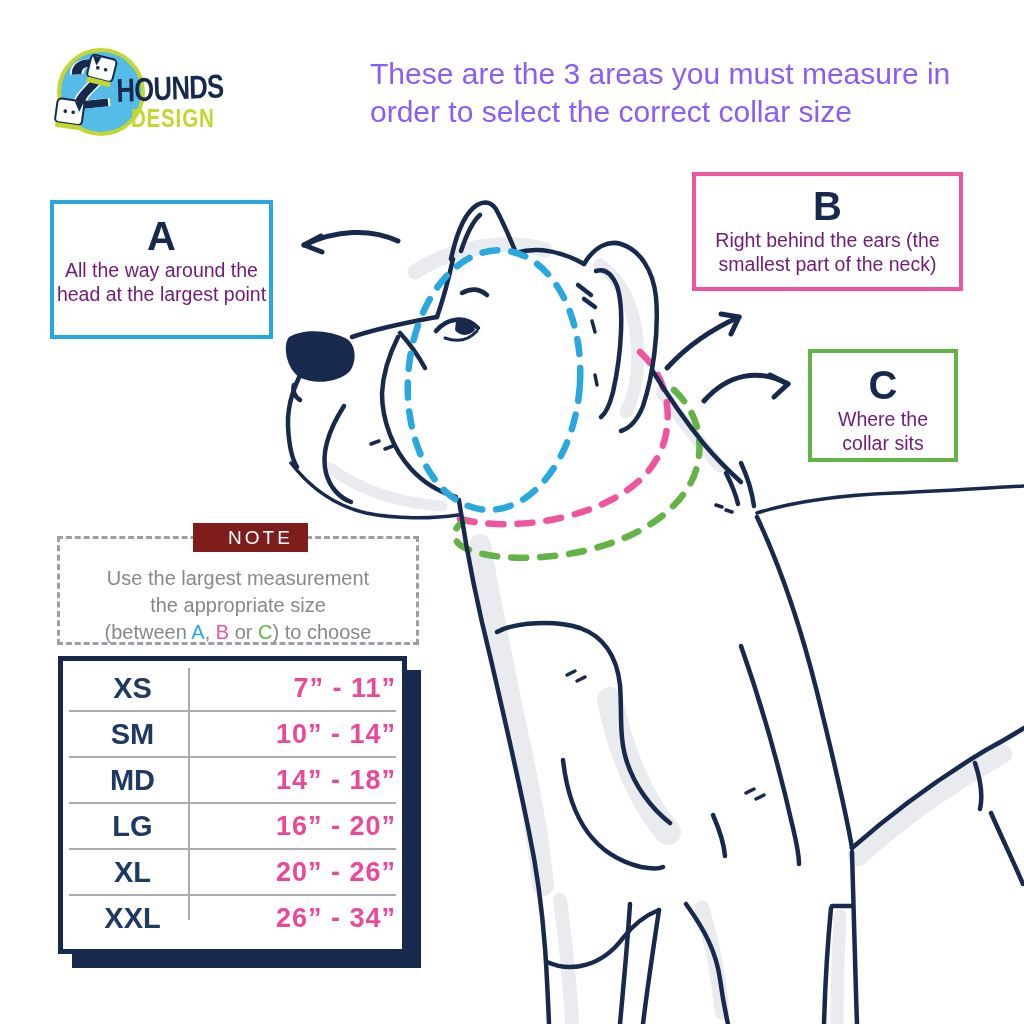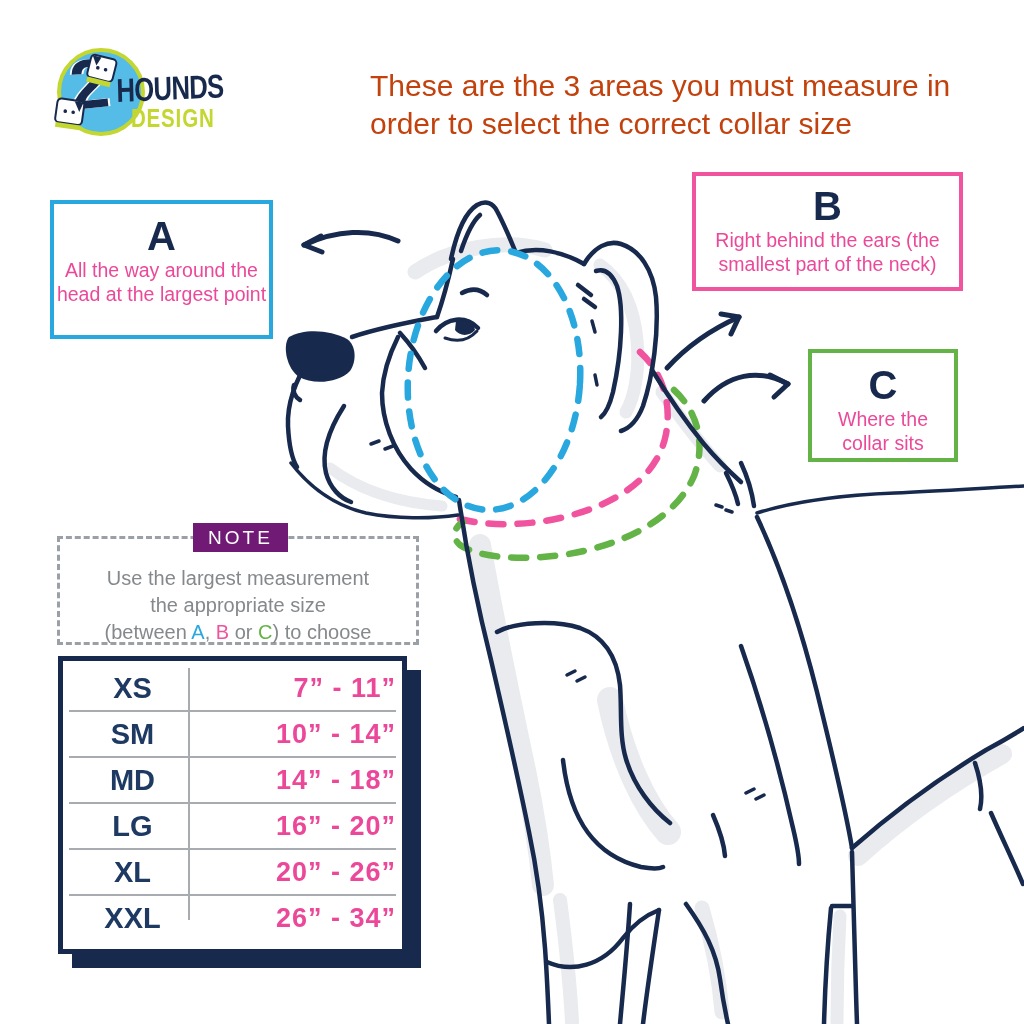--- a/index.html
+++ b/index.html
@@ -15,38 +15,38 @@
     background:#55bce8;border:4px solid #c3d730;box-sizing:border-box;z-index:4;}
   #logo-two{left:70px;top:44px;font-size:70px;font-weight:bold;color:#17294d;z-index:6;
     transform:rotate(-6deg);text-shadow:2px 0 0 #fff,-2px 0 0 #fff;}
   #logo-hounds{left:116px;top:72px;font-size:33px;font-weight:bold;color:#17294d;z-index:6;
     transform:scaleX(.78) rotate(-2deg);transform-origin:left top;letter-spacing:-1px;}
   #logo-design{left:131px;top:104px;font-size:25px;font-weight:bold;color:#c3d730;z-index:5;
     transform:scaleX(.82);transform-origin:left top;letter-spacing:1px;}
   #logo-dogs{left:40px;top:36px;z-index:7;}
 
   
-  #headline{left:370px;top:67px;width:620px;color:#c2410c;font-size:30px;line-height:38px;z-index:2;}
+  #headline{left:370px;top:55px;width:620px;color:#8b5cf6;font-size:30px;line-height:38px;z-index:2;}
 
   
   .mbox{background:#fff;text-align:center;box-sizing:border-box;z-index:5;color:#1e3a63;}
   .mbox .letter{font-weight:bold;font-size:40px;line-height:44px;color:#17294d;}
-  .mbox .btext{font-size:19.5px;line-height:24px;color:#ec4899;}
+  .mbox .btext{font-size:19.5px;line-height:24px;color:#701a75;}
   #box-a{left:50px;top:200px;width:223px;height:139px;border:4px solid #29a7df;padding-top:10px;}
   #box-b{left:692px;top:172px;width:271px;height:119px;border:4px solid #f0549e;padding-top:8px;}
   #box-c{left:808px;top:349px;width:150px;height:113px;border:4px solid #63b346;padding-top:10px;}
   #box-a .btext{padding:0 2px;}
   #box-b .btext{padding:0 14px;}
   #box-c .btext{padding:0 12px;}
 
   
   #note-box{left:57px;top:536px;width:362px;height:109px;border:3px dashed #9aa0a5;
     box-sizing:border-box;z-index:5;text-align:center;padding-top:26px;}
-  #note-tab{left:193px;top:523px;width:95px;height:29px;background:#701a75;color:#fff;
-    z-index:6;font-size:19px;letter-spacing:3px;text-align:center;line-height:29px;}
+  #note-tab{left:193px;top:523px;width:95px;height:29px;background:#7f1d1d;color:#fff;
+    z-index:6;font-size:19px;letter-spacing:3px;text-align:center;line-height:29px;padding-left:20px;}
   .ntext{color:#85898c;font-size:20px;line-height:27px;}
   .na{color:#29a7df;} .nb{color:#f0549e;} .nc{color:#63b346;}
 
   
   #table-shadow{left:72px;top:670px;width:349px;height:298px;background:#17294d;z-index:4;}
   #size-table{left:58px;top:656px;width:349px;height:298px;background:#fff;
     border:5px solid #17294d;box-sizing:border-box;z-index:5;padding-top:5px;}
   .trow{display:flex;height:44px;align-items:center;margin:0 6px;}
   .trow + .trow{border-top:2px solid #a8acb0;}
   .tsize{width:127px;text-align:center;font-size:29px;font-weight:bold;color:#1e3a63;}

